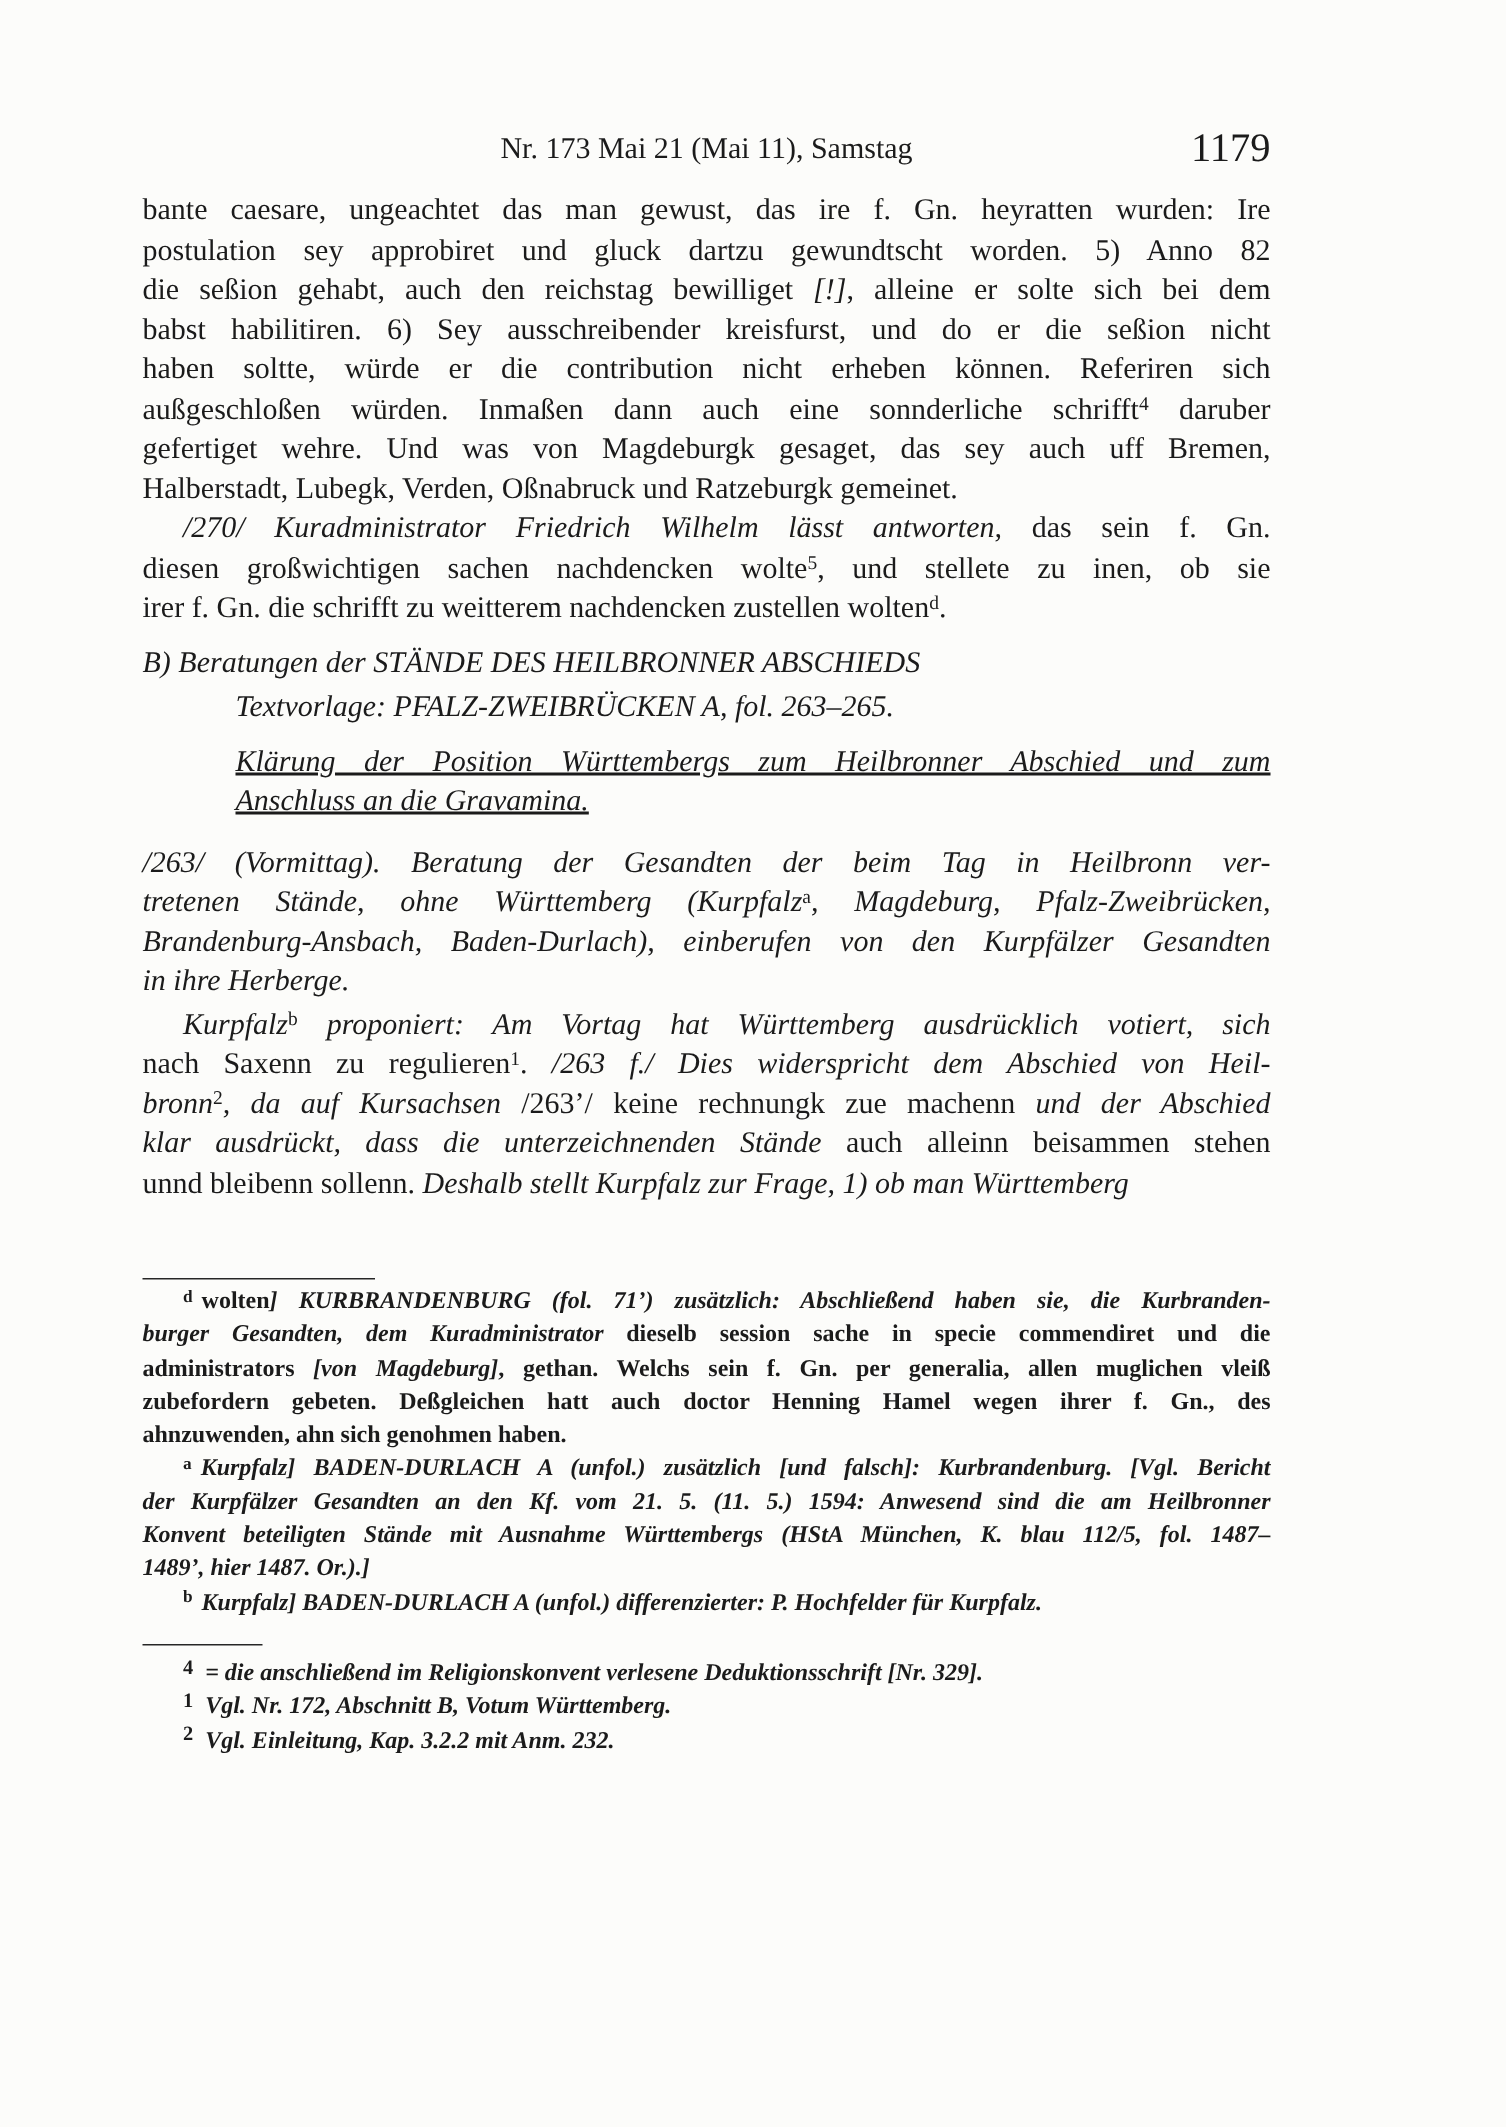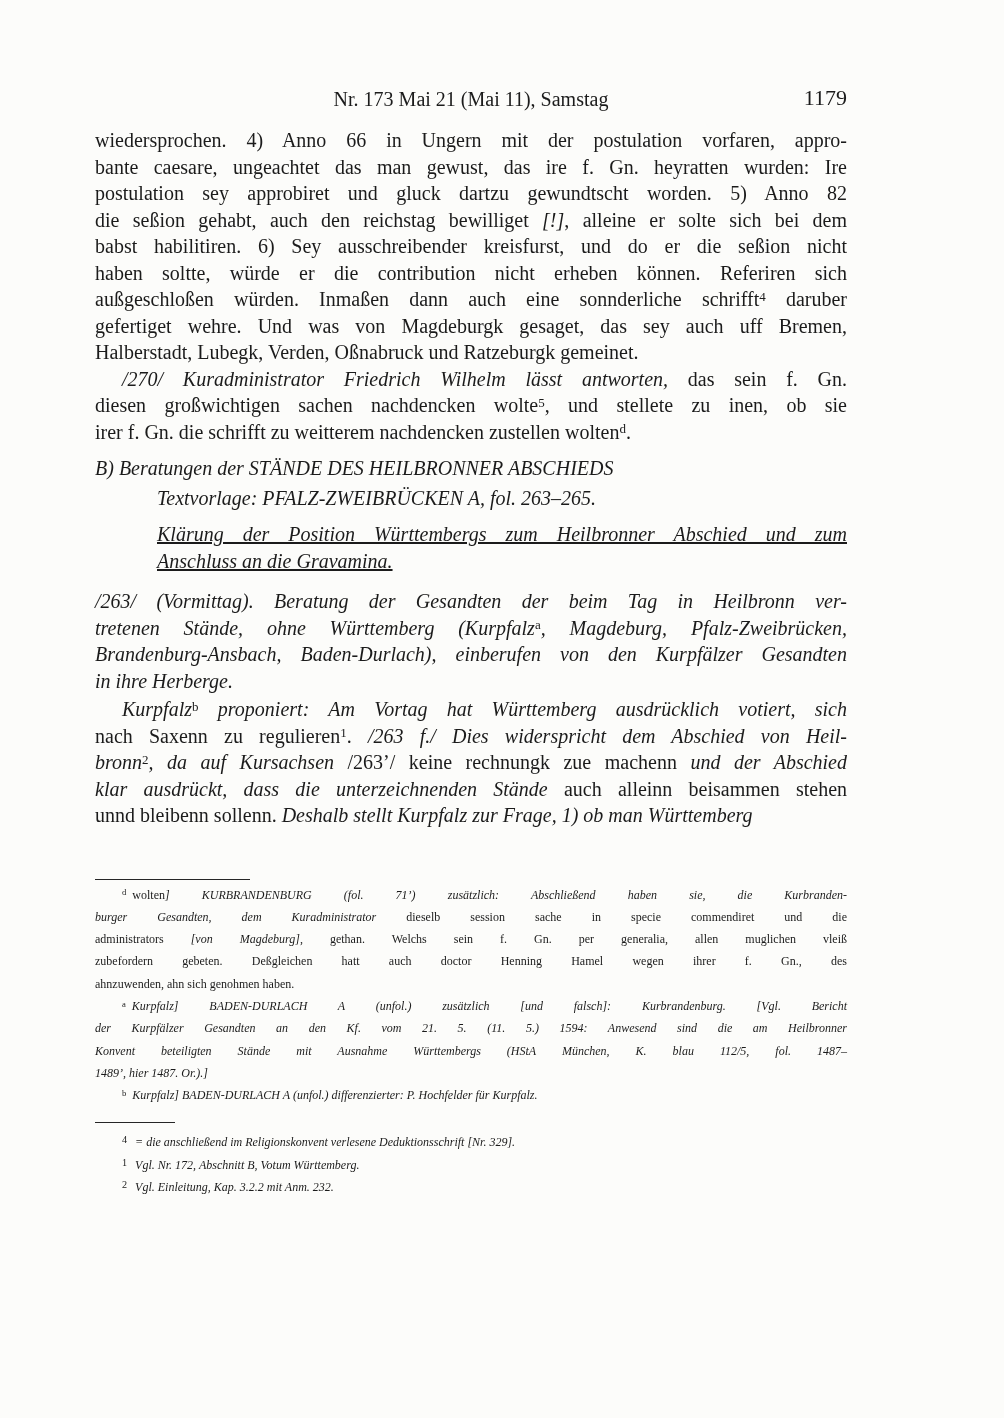--- a/index.html
+++ b/index.html
@@ -15,31 +15,31 @@
     position:absolute;left:95px;top:0;width:752px;
   }
   .running-head{
     position:relative;
     margin-top:86px;
     height:26px;line-height:26px;
     font-size:20px;
   }
   .running-head .rh-center{display:block;text-align:center;}
   .running-head .rh-page{
-    position:absolute;right:0;top:-1px;font-size:22px;
+    position:absolute;right:0;top:-1px;font-size:27px;
   }
   .line{
     text-align:justify;
     text-align-last:justify;
     -moz-text-align-last:justify;
   }
   .line.last{text-align-last:left;-moz-text-align-last:left;}
   .line.ind{text-indent:27px;}
   .body-text{font-size:20px;line-height:26.5px;}
-  .fn{font-size:12px;line-height:22.3px;}
+  .fn{font-size:16px;line-height:22.3px;font-weight:bold;}
   .sub{margin-left:62px;}
   .it{font-style:italic;}
   .s{
     font-size:0.65em;
     position:relative;top:-0.42em;
     line-height:0;
   }
   .lm{ 
     font-size:0.72em;
     position:relative;top:-0.38em;
@@ -64,21 +64,20 @@
 <div class="page">
   <div class="column">
 
     <div class="running-head">
       <span class="rh-center">Nr. 173 Mai 21 (Mai 11), Samstag</span>
       <span class="rh-page">1179</span>
     </div>
 
     <div id="content">
         <div class="body-text" style="margin-top: 15px;">
-          <div class="line"><span>wiedersprochen. 4) Anno 66 in Ungern mit der postulation vorfaren, appro-</span></div>
           <div class="line"><span>bante caesare, ungeachtet das man gewust, das ire f. Gn. heyratten wurden: Ire</span></div>
           <div class="line"><span>postulation sey approbiret und gluck dartzu gewundtscht worden. 5) Anno 82</span></div>
           <div class="line"><span>die seßion gehabt, auch den reichstag bewilliget </span><span class="it">[!]</span><span>, alleine er solte sich bei dem</span></div>
           <div class="line"><span>babst habilitiren. 6) Sey ausschreibender kreisfurst, und do er die seßion nicht</span></div>
           <div class="line"><span>haben soltte, würde er die contribution nicht erheben können. Referiren sich</span></div>
           <div class="line"><span>außgeschloßen würden. Inmaßen dann auch eine sonnderliche schrifft</span><span class="s">4</span><span> daruber</span></div>
           <div class="line"><span>gefertiget wehre. Und was von Magdeburgk gesaget, das sey auch uff Bremen,</span></div>
           <div class="line last"><span>Halberstadt, Lubegk, Verden, Oßnabruck und Ratzeburgk gemeinet.</span></div>
         </div>
         <div class="body-text">

